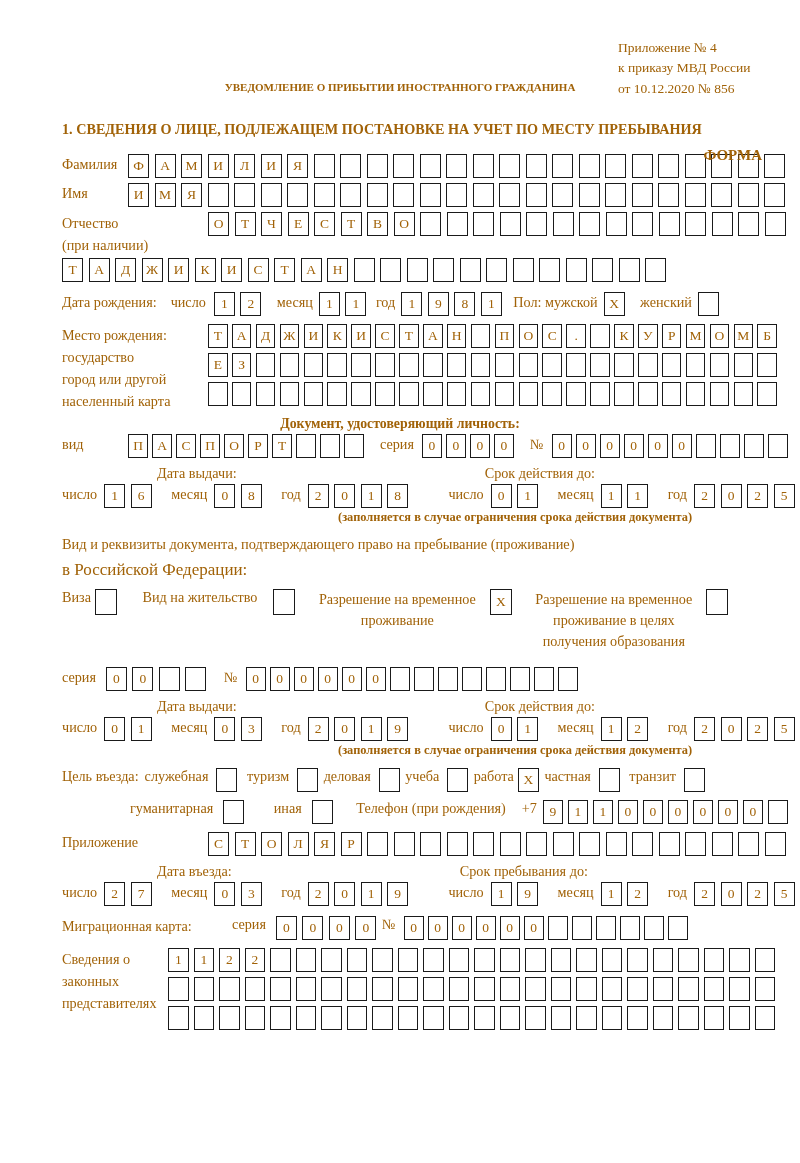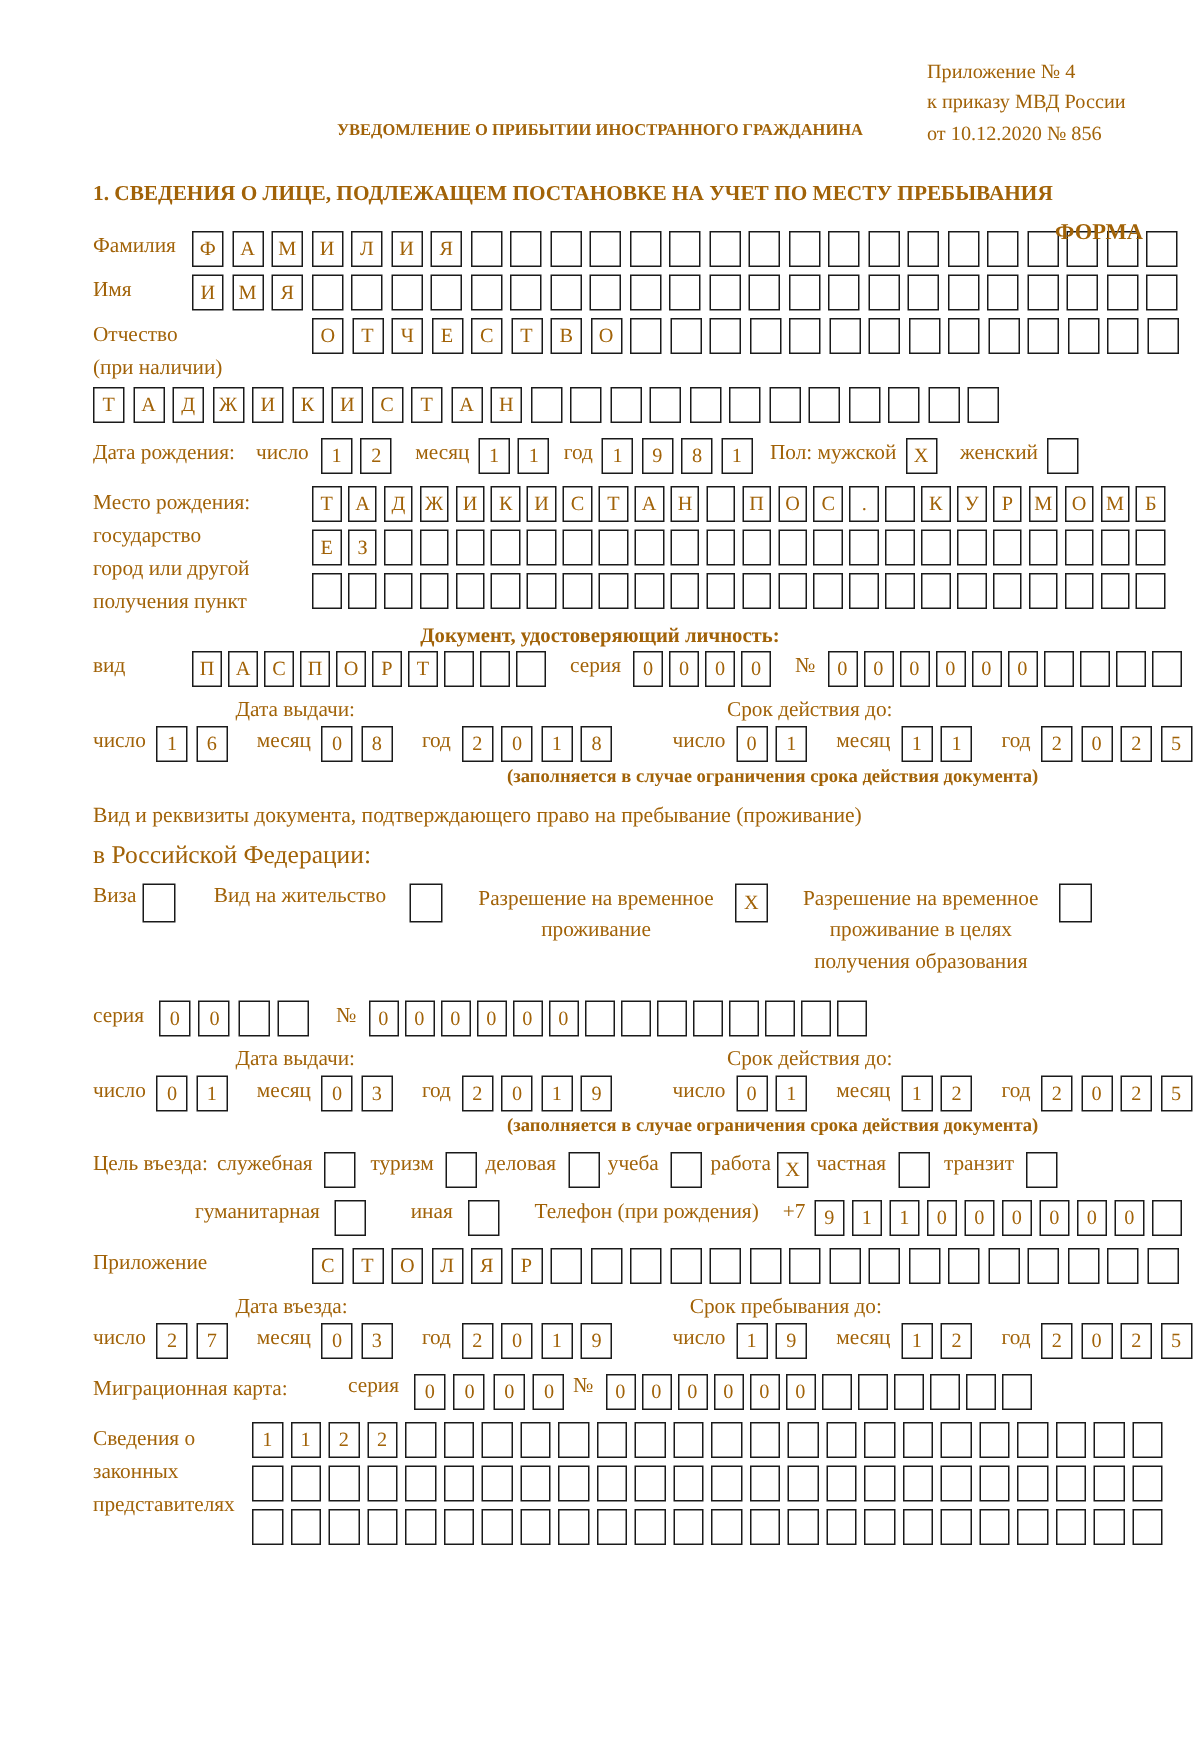--- a/index.html
+++ b/index.html
@@ -212,21 +212,21 @@
     <span class="cells">
         <span class="cell"></span>
       </span>
   </div>
 
   <div class="row" style="margin-top:8px">
     <span class="lbl2 w146">
       <span style="display:block">Место рождения:</span>
       <span style="display:block">государство</span>
       <span style="display:block">город или другой</span>
-      <span style="display:block">получения пункт</span>
+      <span style="display:block">населенный карта</span>
     </span>
     <span class="stack">
       <span class="cells cbp">
           <span class="cell">Т</span>
           <span class="cell">А</span>
           <span class="cell">Д</span>
           <span class="cell">Ж</span>
           <span class="cell">И</span>
           <span class="cell">К</span>
           <span class="cell">И</span>

